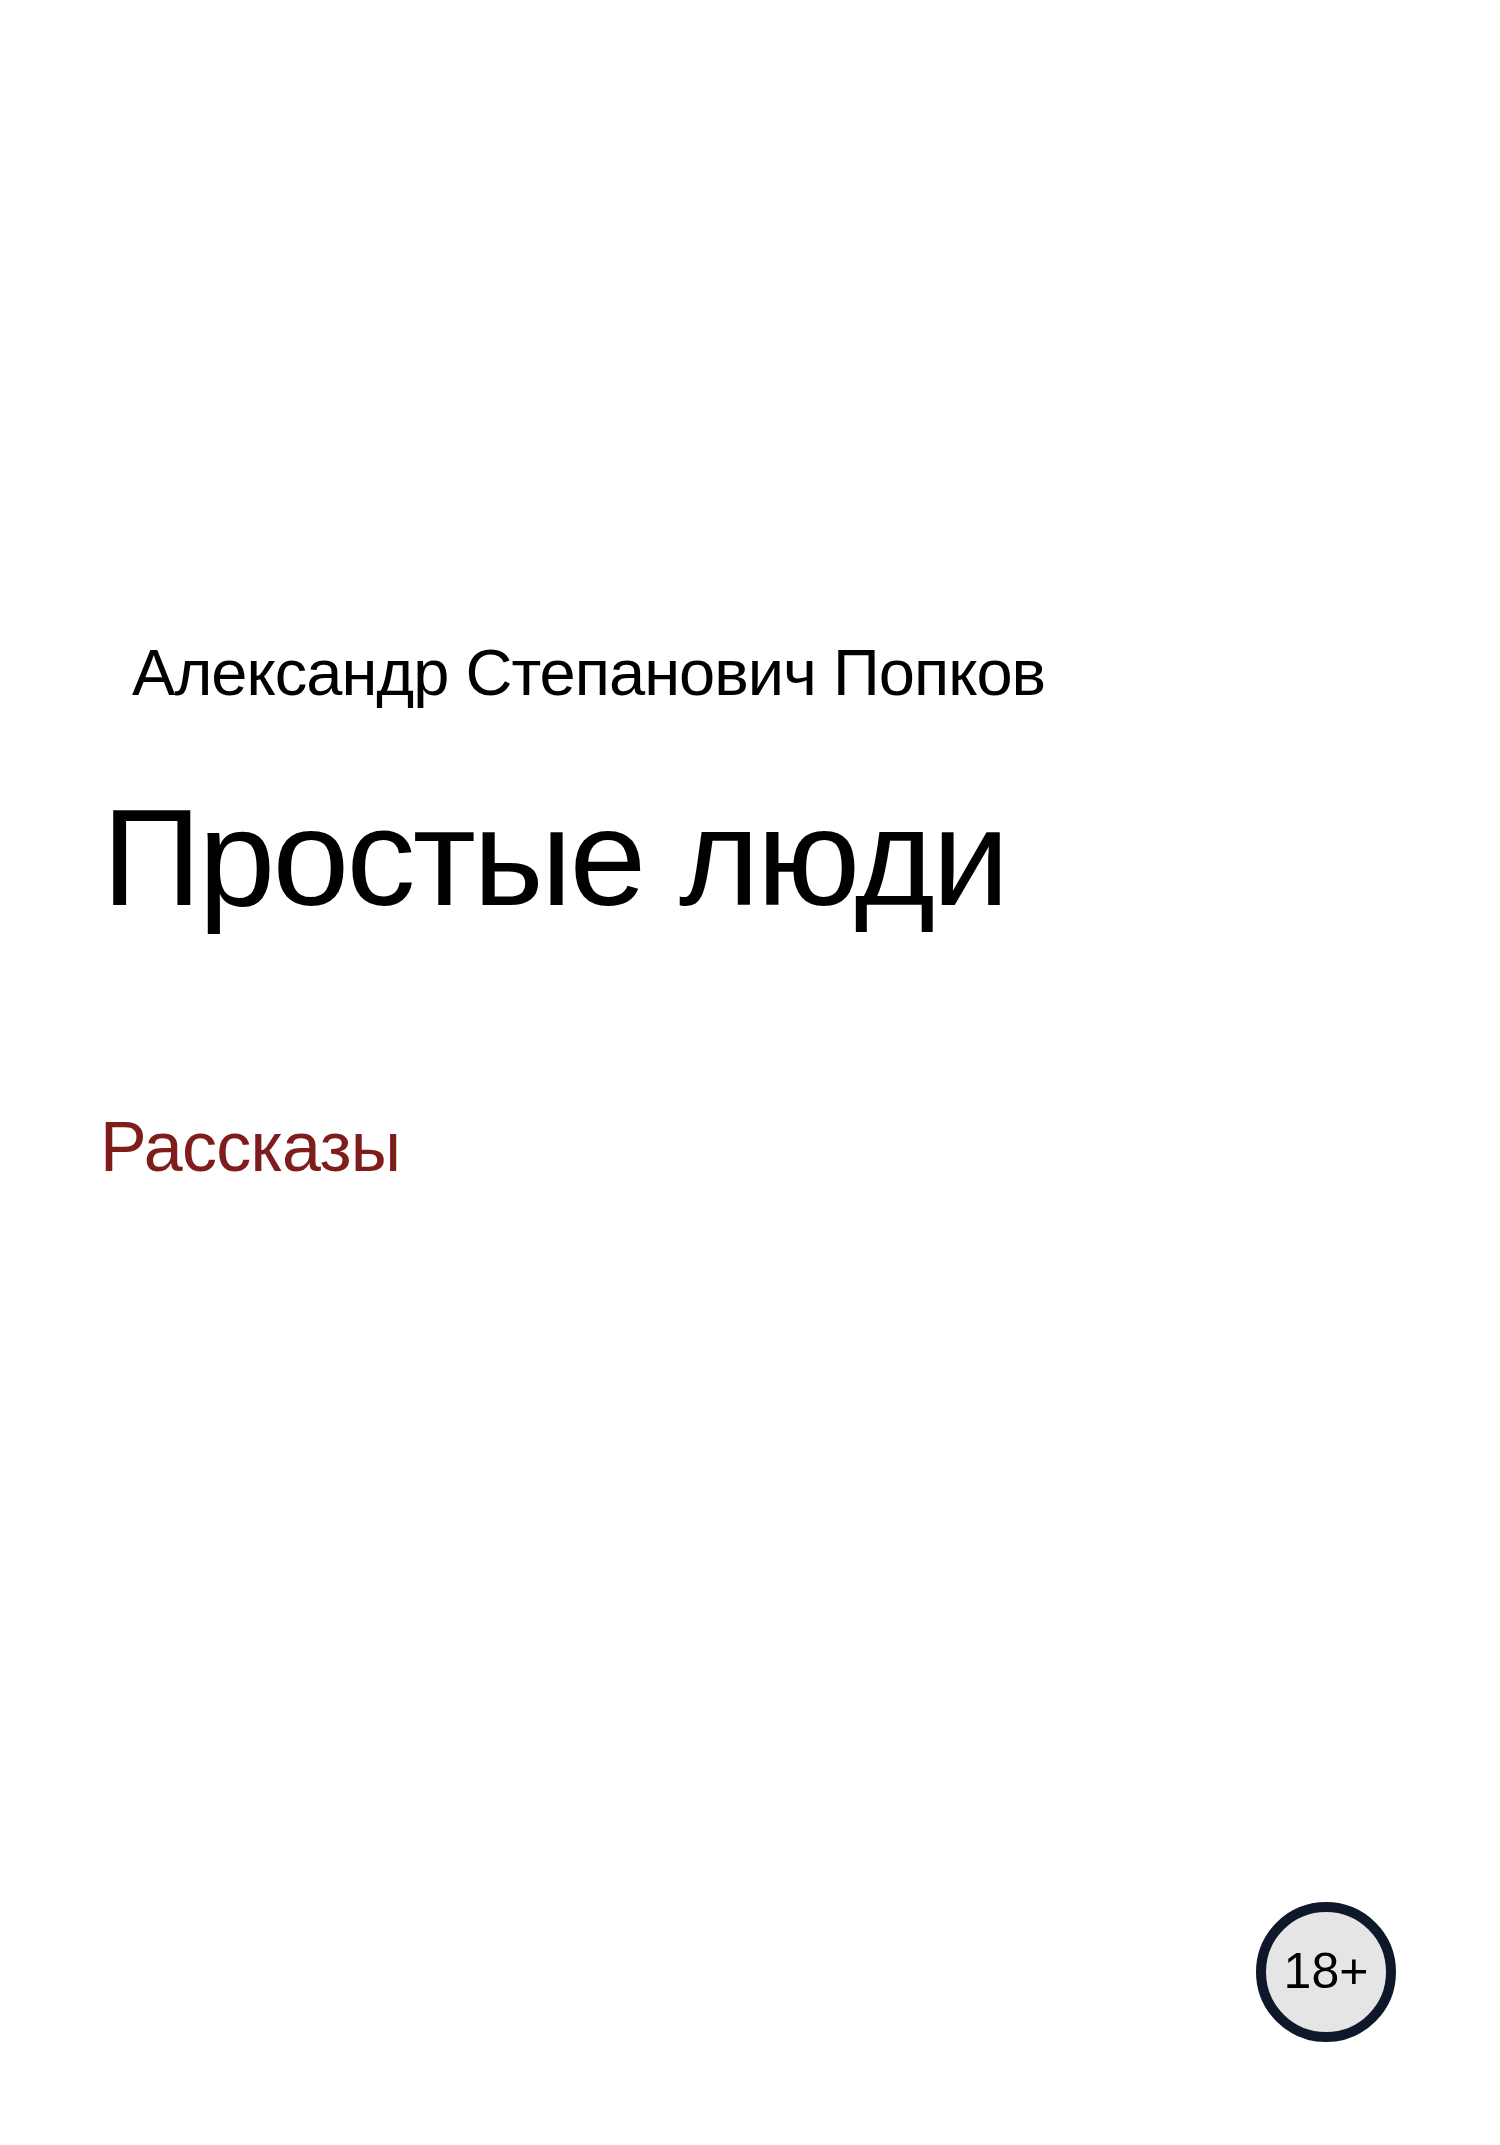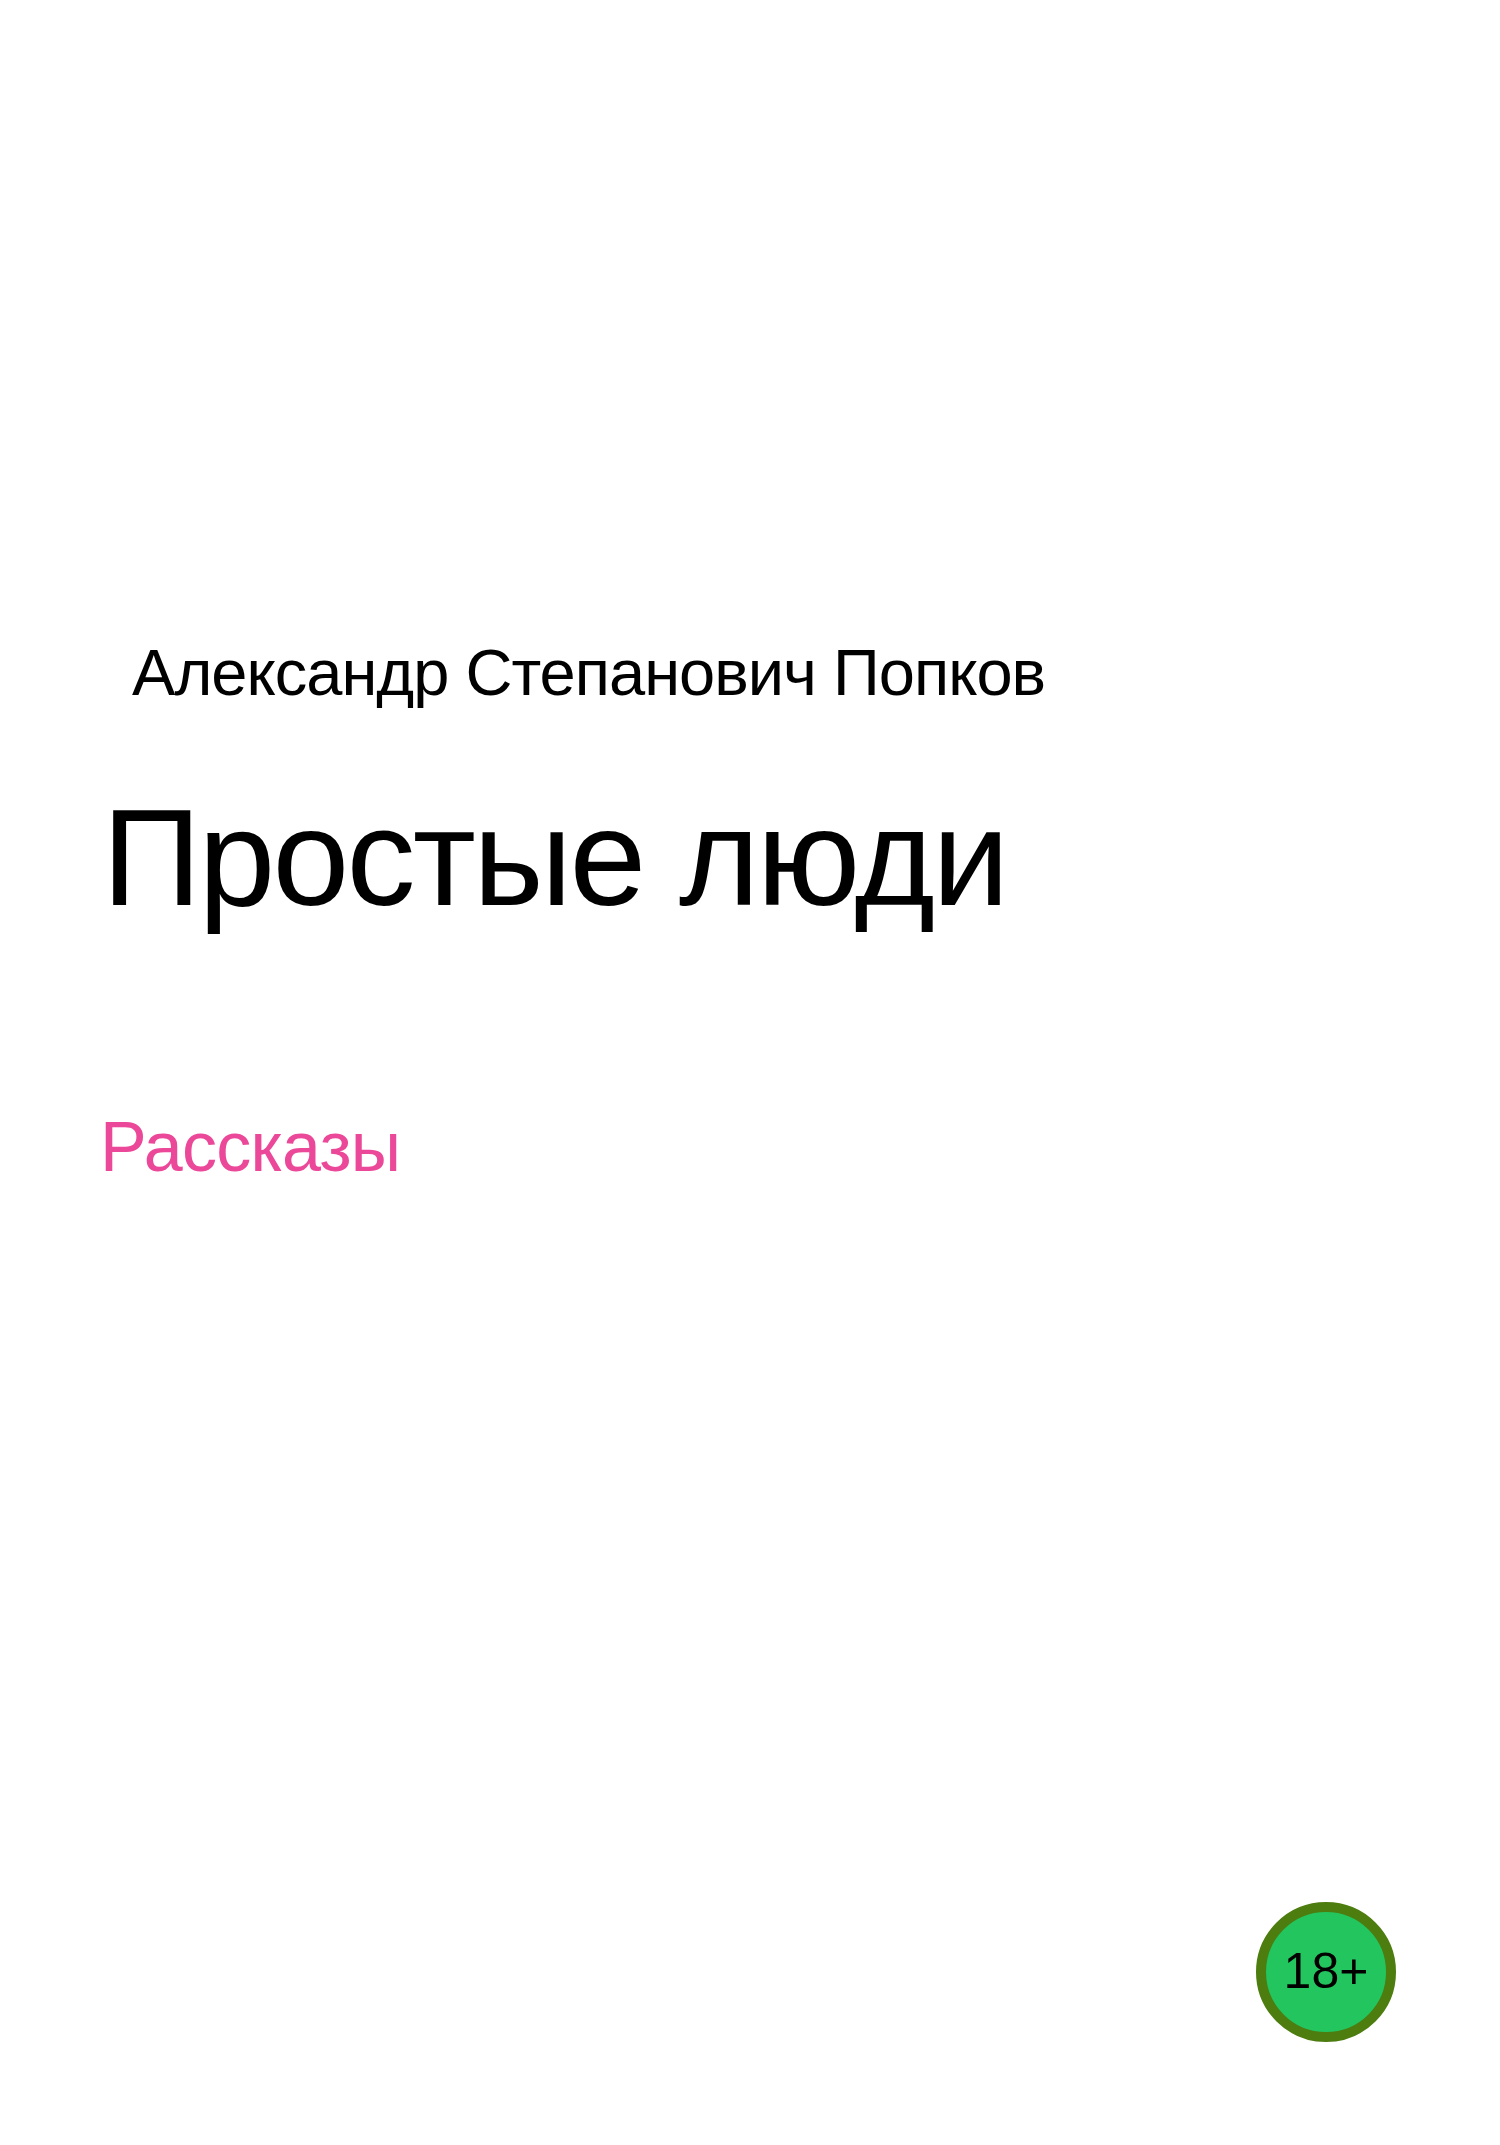--- a/index.html
+++ b/index.html
@@ -42,32 +42,32 @@
     color: #000000;
   }
   .book-subtitle {
     position: absolute;
     left: 100px;
     top: 1112px;
     font-size: 70px;
     line-height: 1;
     letter-spacing: -0.01em;
     white-space: nowrap;
-    color: #ec4899;
+    color: #7f1d1d;
   }
   .age-badge {
     position: absolute;
     left: 1256px;
     top: 1902px;
     width: 140px;
     height: 140px;
     box-sizing: border-box;
-    border: 10px solid #4d7c0f;
+    border: 10px solid #0f172a;
     border-radius: 50%;
-    background: #22c55e;
+    background: #e5e5e5;
     display: flex;
     align-items: center;
     justify-content: center;
   }
   .age-badge-label {
     font-size: 50px;
     line-height: 1;
     letter-spacing: 0;
     color: #000000;
     transform: translateY(-1px);

